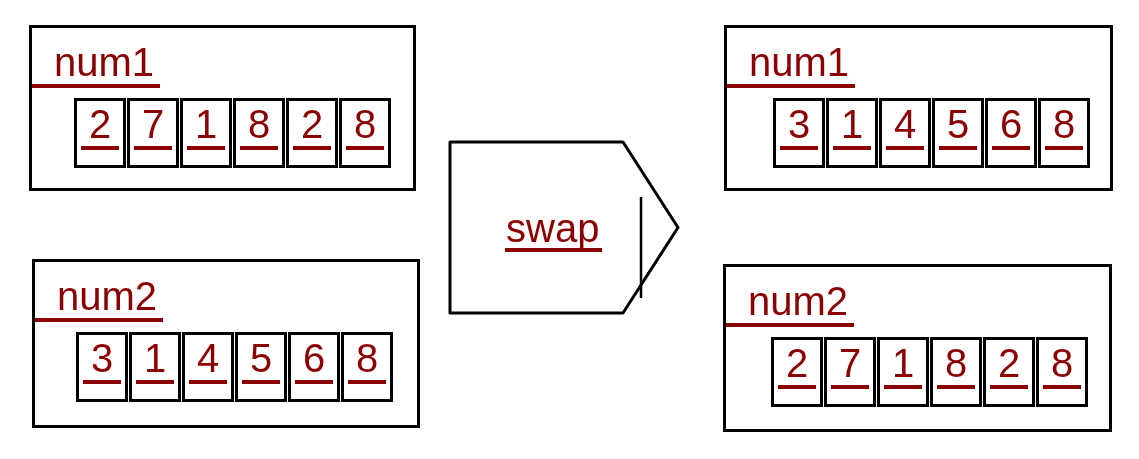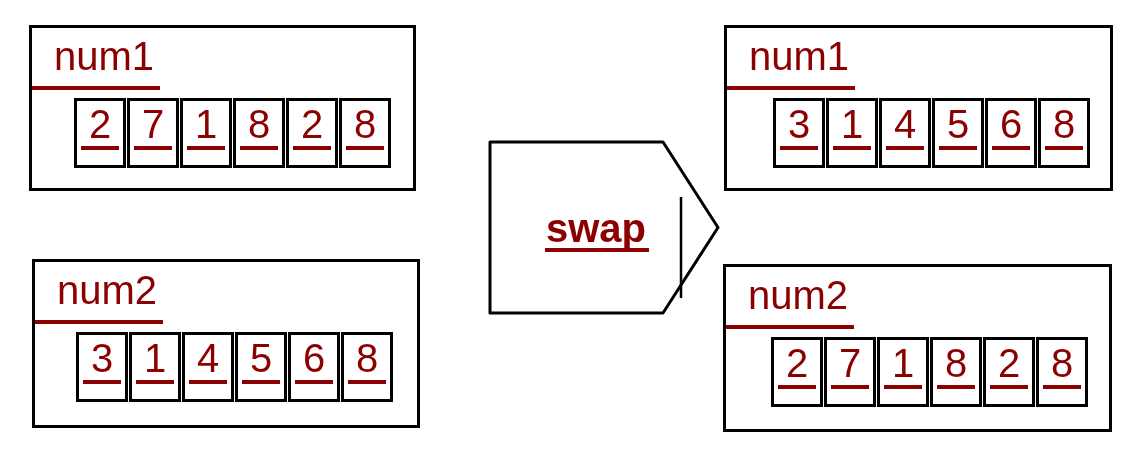--- a/index.html
+++ b/index.html
@@ -21,26 +21,26 @@
   }
   .panel {
     position: absolute;
     box-sizing: border-box;
     border: 3px solid var(--line, #000000);
     background: #ffffff;
   }
   .var-label {
     position: absolute;
     left: 0;
-    top: 6px;
+    top: 12px;
     display: inline-block;
     font-size: 40px;
     line-height: 44px;
     color: var(--accent, #8b0000);
-    padding: 0 6px 8px 22px;
+    padding: 0 6px 0 22px;
     border-bottom: 4px solid var(--accent, #8b0000);
     white-space: pre;
   }
   .digit-row {
     position: absolute;
     display: flex;
     gap: 1px;
   }
   .cell {
     box-sizing: border-box;
@@ -56,25 +56,24 @@
     display: inline-block;
     margin-top: 3px;
     font-size: 40px;
     line-height: 40px;
     color: var(--accent, #8b0000);
     padding: 0 8px 2px 8px;
     border-bottom: 4px solid var(--accent, #8b0000);
   }
   .swap-shape {
     position: absolute;
-    left: 488px;
+    left: 448px;
     top: 140px;
     width: 233px;
     height: 176px;
-    font-weight: bold;
   }
   .swap-shape svg {
     display: block;
     width: 233px;
     height: 176px;
   }
   .swap-label {
     position: absolute;
     left: 57px;
     top: 68px;

